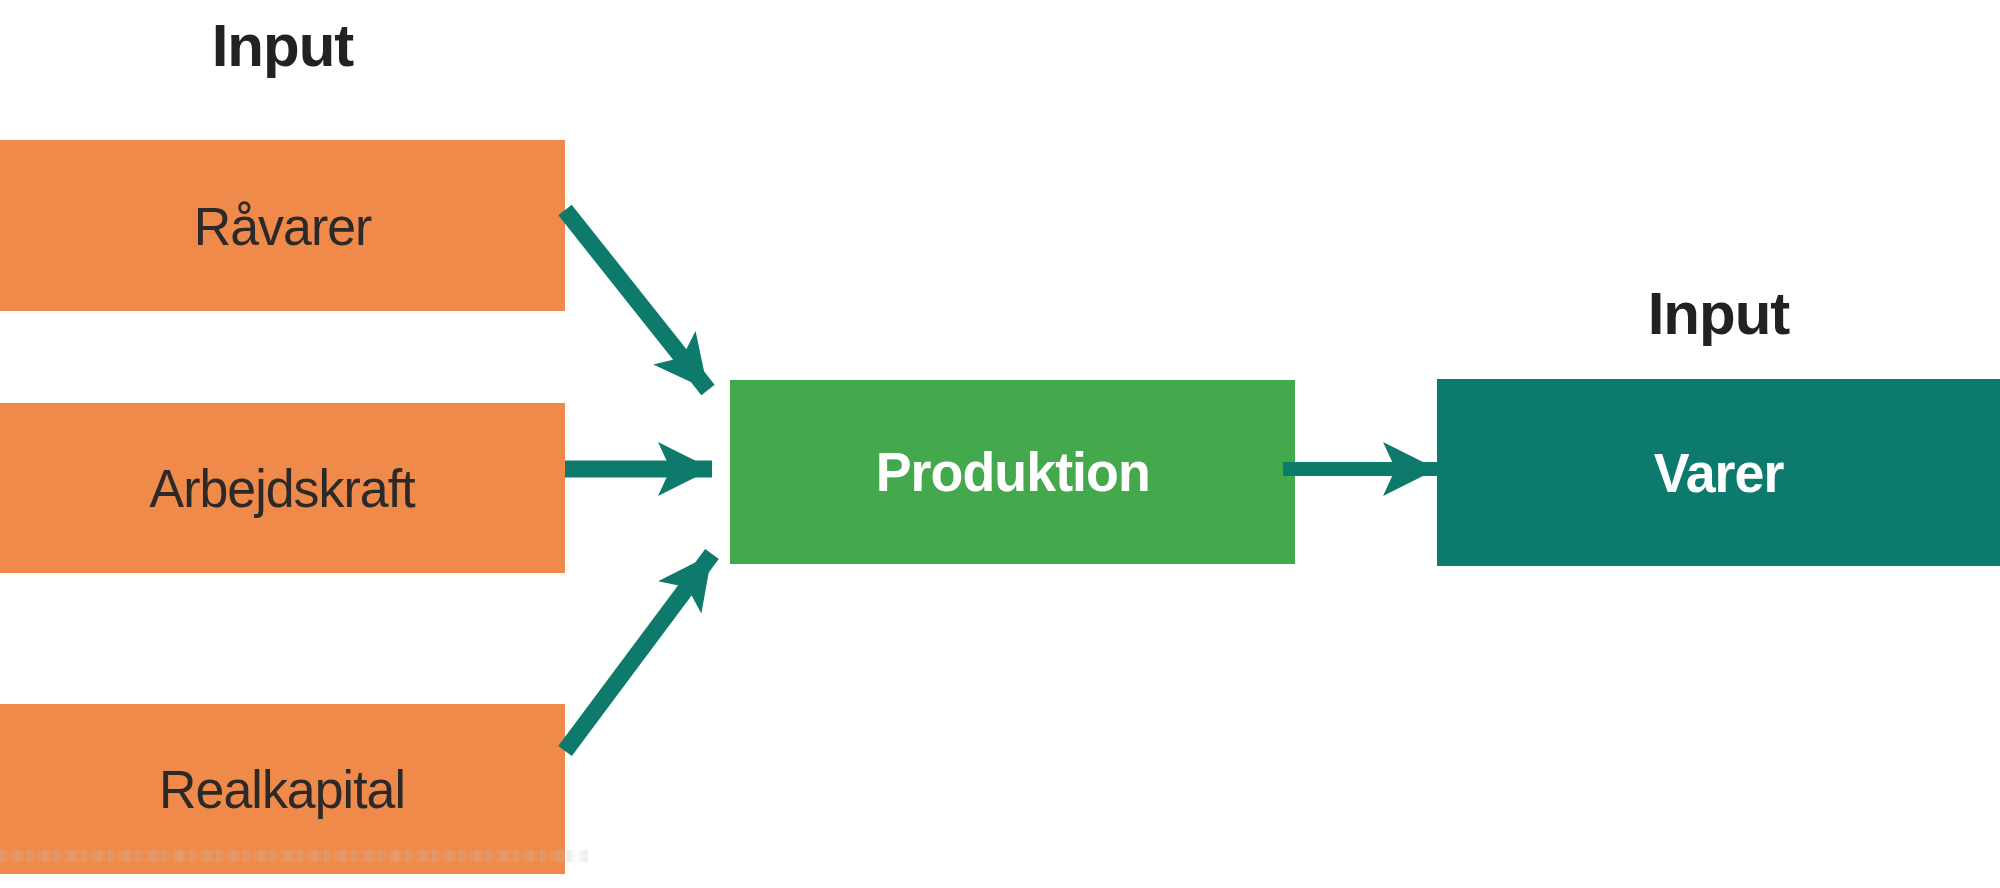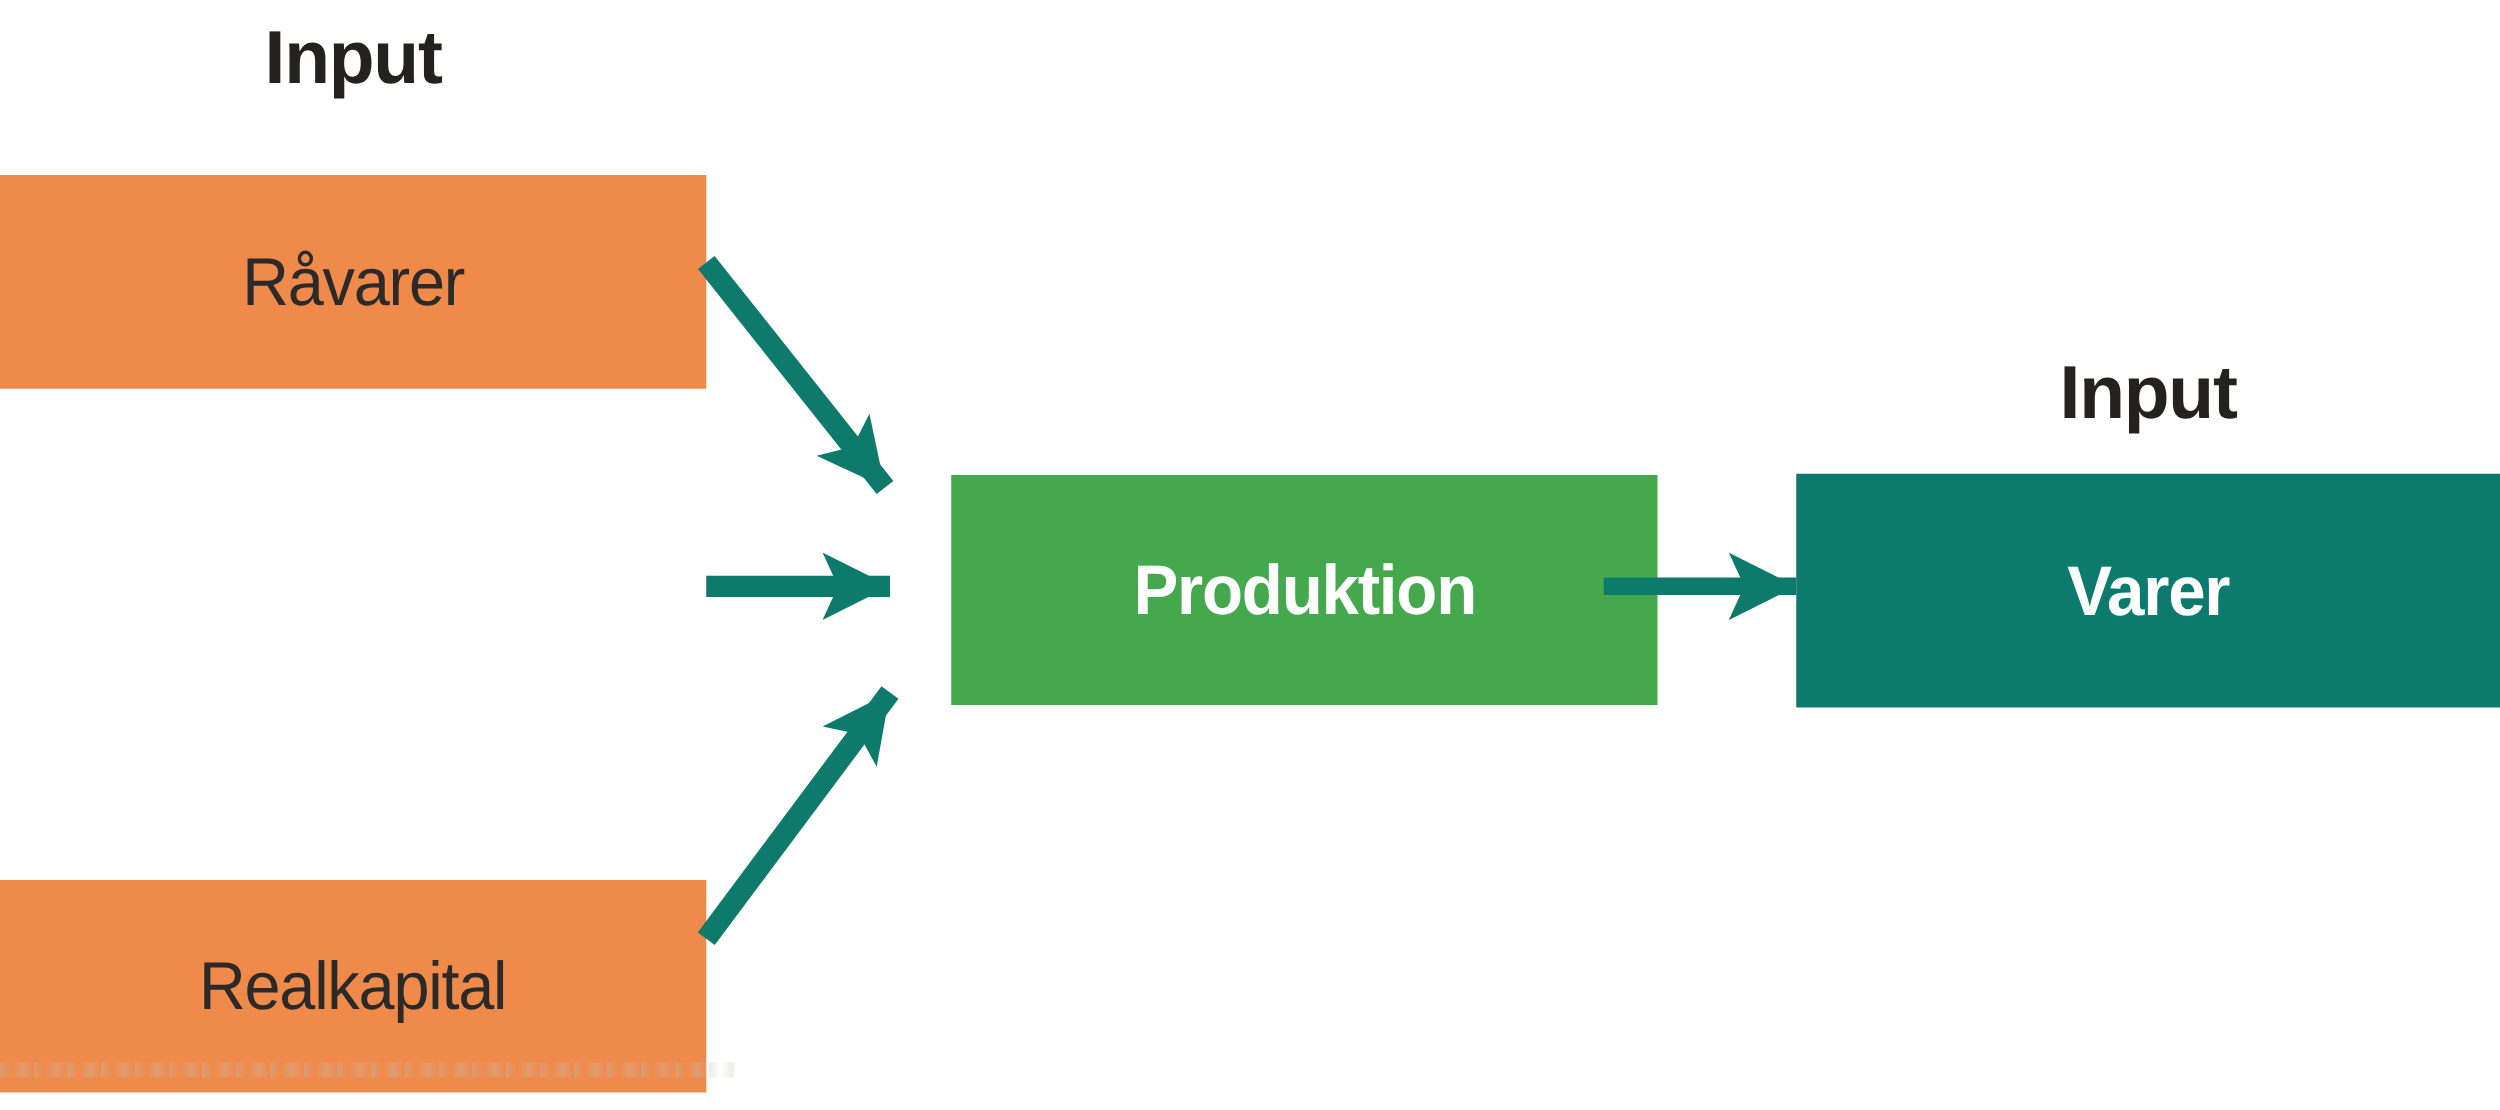--- a/index.html
+++ b/index.html
@@ -37,21 +37,21 @@
   .input-box {
     left: 0;
     width: 565px;
     background: var(--c-input-box, #EF8A4B);
   }
   .box-raavarer     { top: 140px; height: 171px; }
   .box-arbejdskraft { top: 403px; height: 170px; }
   .box-realkapital  { top: 704px; height: 170px; }
 
   .process-box {
-    left: 761px; top: 380px; width: 565px; height: 184px;
+    left: 730px; top: 380px; width: 565px; height: 184px;
     background: var(--c-process-box, #44A94D);
     text-align: center;
   }
   .output-box {
     left: 1437px; top: 379px; width: 563px; height: 187px;
     background: var(--c-output-box, #0C7A6C);
   }
 
   .box-label {
     font-size: 54px;
@@ -105,20 +105,23 @@
 <div class="canvas">
 
   <div class="heading input-heading">Input</div>
 
   <div class="heading output-heading">Input</div>
 
   <div class="box input-box box-raavarer">
     <span class="box-label input-label">Råvarer</span>
   </div>
 
+  <div class="box input-box box-arbejdskraft">
+    <span class="box-label input-label">Arbejdskraft</span>
+  </div>
 
   <div class="box input-box box-realkapital">
     <span class="box-label input-label">Realkapital</span>
   </div>
 
   <div class="box process-box">
     <span class="box-label white-label">Produktion</span>
   </div>
 
   <div class="box output-box">

